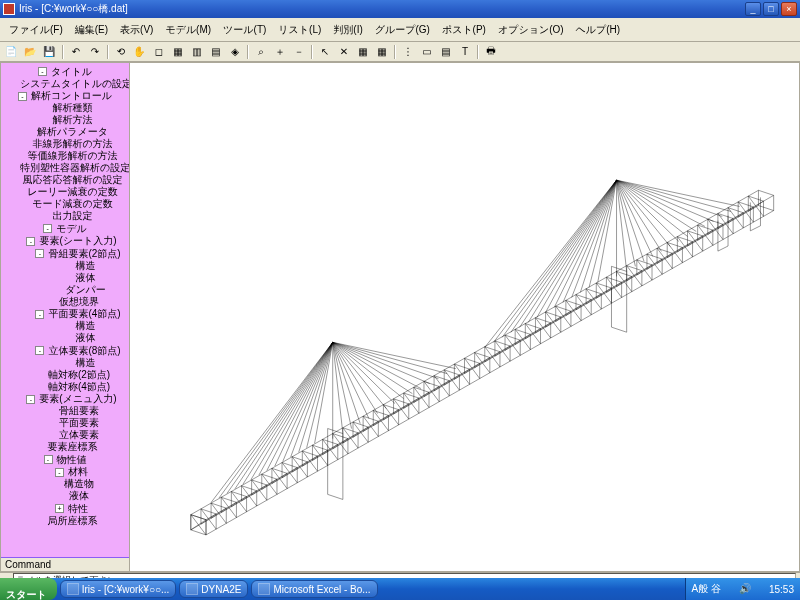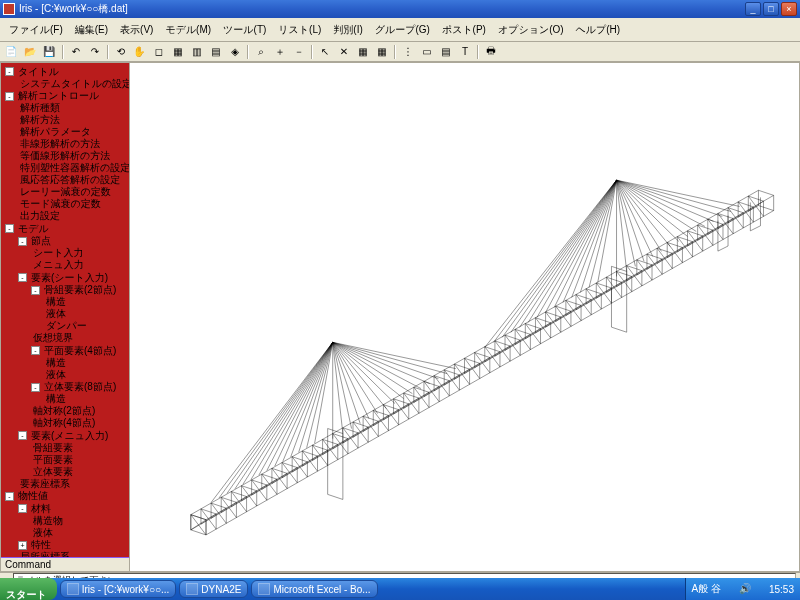--- a/index.html
+++ b/index.html
@@ -17,21 +17,21 @@
 .menubar { height: 24px; background: #ece9d8; display: flex; align-items: center; padding: 10px 4px; gap: 2px; border-bottom: 1px solid #aca899; }
 .menubar .mitem { padding: 1px 5px; font-size: 10px; }
 
 
 .toolbar { height: 20px; background: #ece9d8; display: flex; align-items: center; padding: 0 3px; gap: 1px; border-bottom: 1px solid #aca899; }
 .tbtn { width: 18px; height: 16px; border: 1px solid transparent; display: flex; align-items: center; justify-content: center; font-size: 10px; }
 .tsep { width: 2px; height: 14px; border-left: 1px solid #aca899; border-right: 1px solid #fff; margin: 0 2px; }
 
 
 .main { display: flex; height: calc(600px - 18px - 16px - 20px - 16px - 20px); }
-.sidebar { width: 130px; background: #b91c1c; border: 1px solid #aca899; display: flex; flex-direction: column; }
+.sidebar { width: 130px; background: #f0abfc; border: 1px solid #aca899; display: flex; flex-direction: column; text-align: center; }
 .treehost { flex: 1; overflow: auto; padding: 2px; }
 .tree { list-style: none; }
 .tree ul { list-style: none; padding-left: 11px; }
 .tree li { padding: 0 0 0 2px; white-space: nowrap; line-height: 12px; font-size: 9px; }
 .tree li > .node { display: inline-flex; align-items: center; }
 .tree li > .node .tw { width: 9px; height: 9px; border: 1px solid #888; display: inline-flex; align-items: center; justify-content: center; margin-right: 2px; font-size: 7px; line-height: 7px; background: #fff; }
 .tree li > .node .lbl { padding: 0 2px; }
 
 .cmdtab { height: 14px; border-top: 1px solid #8b5cf6; display: flex; align-items: center; padding: 0 4px; background: #ece9d8; font-size: 9px; }
 
@@ -160,31 +160,20 @@
                   <span class="lbl">モード減衰の定数</span>
                 </span></li>
               <li><span class="node">
                   <span class="lbl">出力設定</span>
                 </span></li>
             </ul></li>
           <li><span class="node">
               <span class="tw">-</span>
               <span class="lbl">モデル</span>
             </span><ul>
-              <li><span class="node">
-                  <span class="tw">-</span>
-                  <span class="lbl">節点</span>
-                </span><ul>
-                  <li><span class="node">
-                      <span class="lbl">シート入力</span>
-                    </span></li>
-                  <li><span class="node">
-                      <span class="lbl">メニュ入力</span>
-                    </span></li>
-                </ul></li>
               <li><span class="node">
                   <span class="tw">-</span>
                   <span class="lbl">要素(シート入力)</span>
                 </span><ul>
                   <li><span class="node">
                       <span class="tw">-</span>
                       <span class="lbl">骨組要素(2節点)</span>
                     </span><ul>
                       <li><span class="node">
                           <span class="lbl">構造</span>

